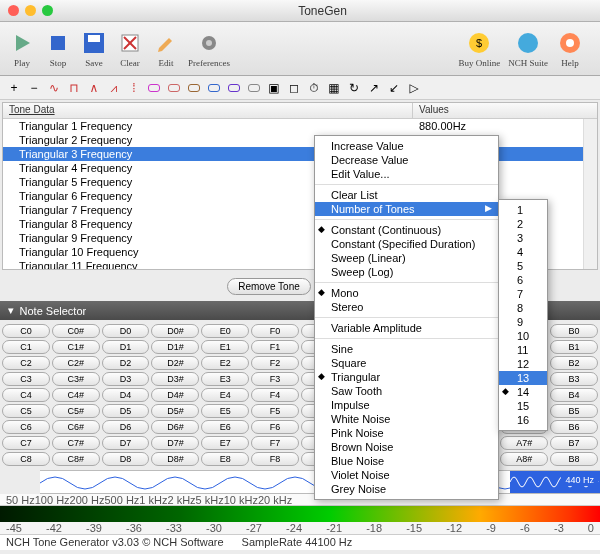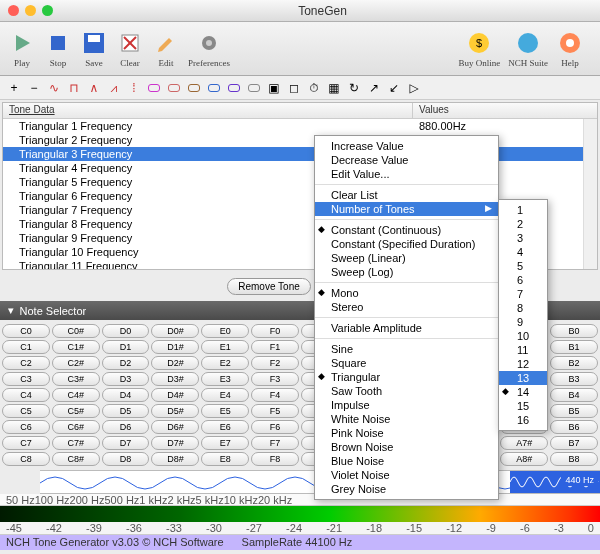--- a/index.html
+++ b/index.html
@@ -29,21 +29,21 @@
 .section-head { background: linear-gradient(#6a6a6a,#4a4a4a); color: #fff; padding: 3px 8px; font-size: 10px; display: flex; align-items: center; gap: 6px; }
 .note-grid { padding: 4px 2px; display: flex; flex-direction: column; gap: 2px; background: #ececec; }
 .note-row { display: flex; gap: 2px; }
 .note-btn { flex: 1; background: linear-gradient(#fdfdfd,#e4e4e4); border: 1px solid #aaa; border-radius: 9px; text-align: center; padding: 1px 0; font-size: 9px; cursor: pointer; min-width: 0; }
 .wave-strip { height: 24px; background: #fff; position: relative; overflow: hidden; border-top: 1px solid #bbb; border-bottom: 1px solid #bbb; margin-left: 40px; }
 .wave-right { position: absolute; right: 0; top: 0; bottom: 0; width: 90px; background: #2d62e0; display: flex; align-items: center; }
 .wave-badge { position: absolute; right: 2px; top: 3px; background: #2d62e0; color: #fff; font-size: 9px; padding: 1px 4px; border-radius: 2px; }
 .freq-scale { height: 12px; background: #fafafa; display: flex; padding: 0 6px; font-size: 8px; color: #555; border-bottom: 1px solid #ccc; }
 .db-bar { height: 16px; background: linear-gradient(to right,#001a00,#003300 10%,#006600 30%,#00cc00 55%,#ffaa00 80%,#ff3300 95%,#ff0000); position: relative; }
 .db-scale { height: 12px; background: #f5f5f5; display: flex; justify-content: space-between; padding: 0 6px; font-size: 8px; color: #555; }
-.status { height: 16px; background: #c4b5fd; border-top: 1px solid #ccc; padding: 1px 6px; display: flex; gap: 18px; font-size: 9px; color: #333; }
+.status { height: 16px; background: #ffffff; border-top: 1px solid #ccc; padding: 1px 6px; display: flex; gap: 18px; font-size: 9px; color: #333; }
 .ctx-menu { position: absolute; background: #fff; border: 1px solid #999; box-shadow: 2px 2px 8px rgba(0,0,0,.3); padding: 3px 0; z-index: 100; }
 .ctx-item { padding: 1px 20px 1px 16px; font-size: 11px; white-space: nowrap; position: relative; }
 .ctx-item.sel { background: #3b7ddd; color: #fff; }
 .ctx-sep { height: 1px; background: #ddd; margin: 3px 0; }
 .ctx-item .arrow { position: absolute; right: 6px; font-size: 9px; }
 .ctx-item .diamond { position: absolute; left: 3px; font-size: 9px; }
 .sub-menu { position: absolute; left: 100%; top: 0; background: #fff; border: 1px solid #999; box-shadow: 2px 2px 8px rgba(0,0,0,.3); padding: 3px 0; }
 .sub-item { padding: 1px 18px 1px 18px; font-size: 11px; position: relative; }
 .sub-item.sel { background: #3b7ddd; color: #fff; }
 .sub-item .diamond { position: absolute; left: 3px; font-size: 9px; }

